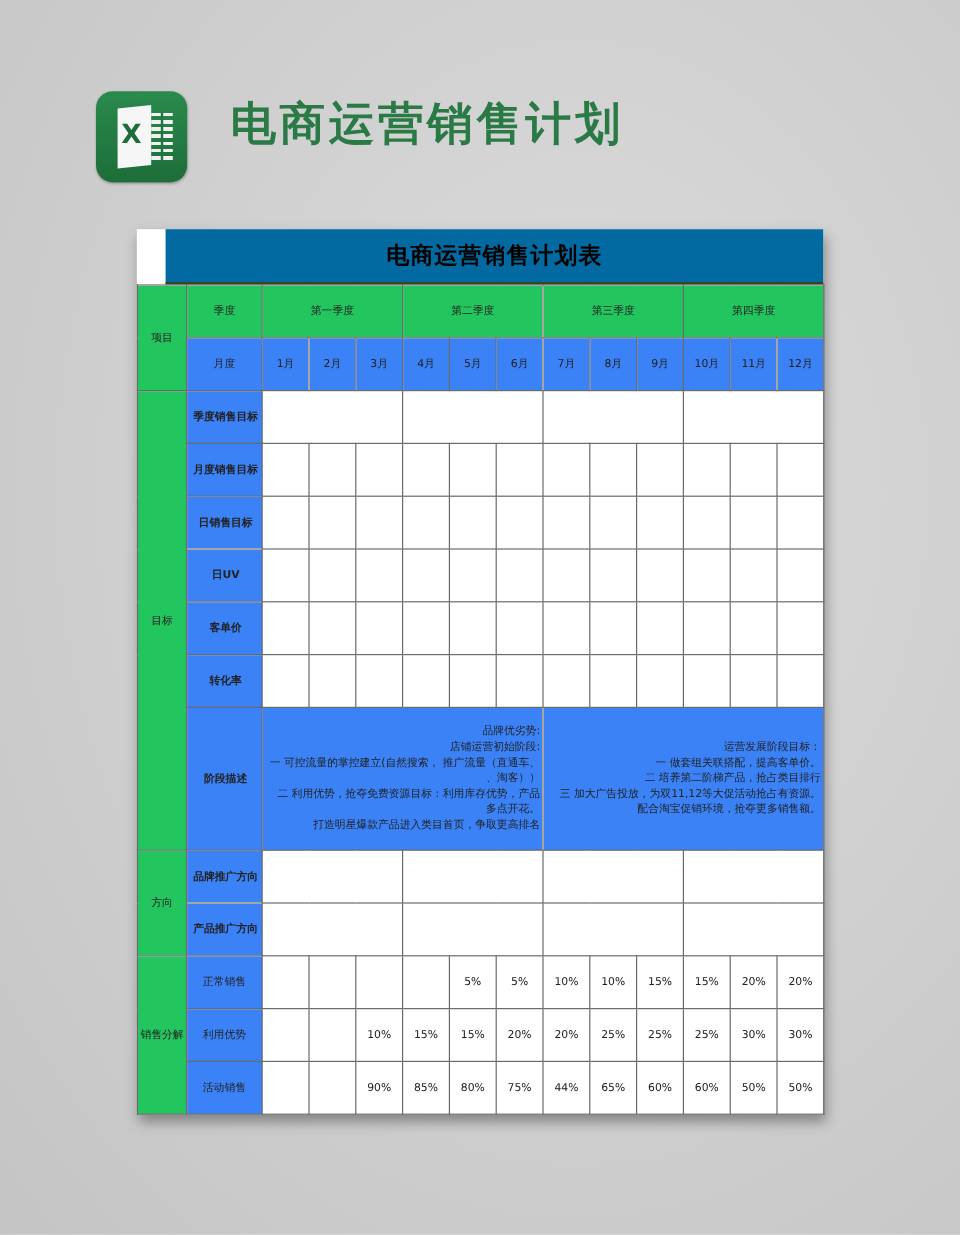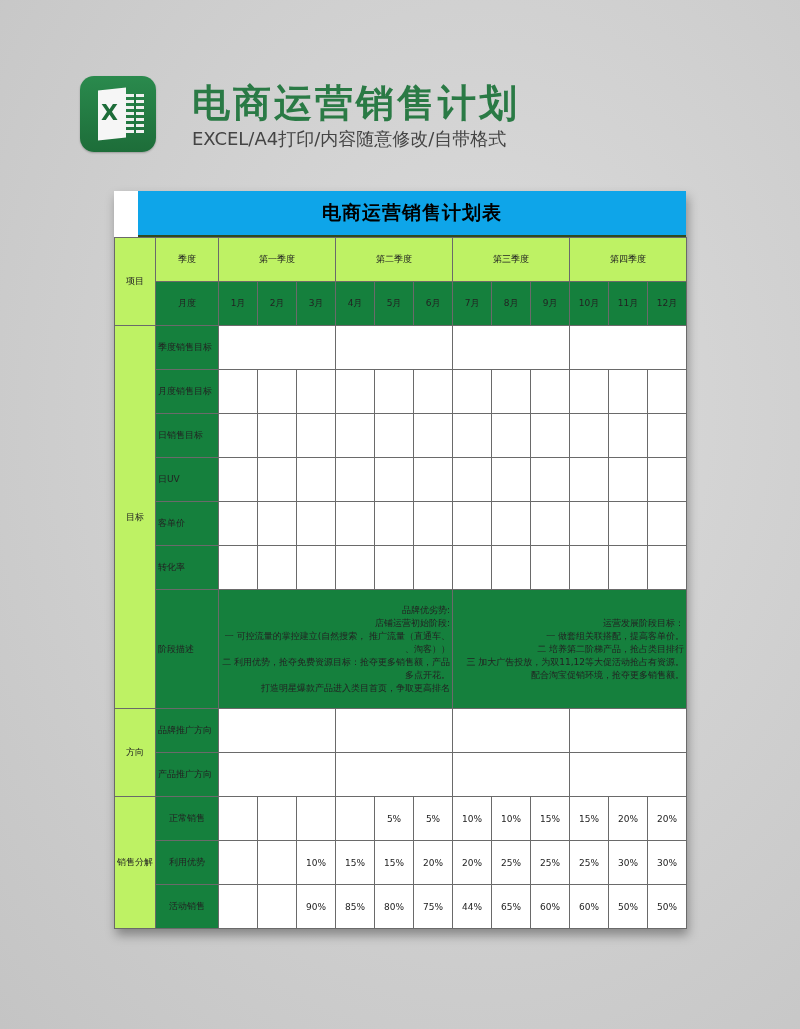--- a/index.html
+++ b/index.html
@@ -35,47 +35,46 @@
   }
   .hero-sub {
     position: absolute; left: 112px; top: 51px; font-size: 18px; color: #444; white-space: nowrap;
   }
   .sheet-wrap {
     position: absolute; left: 114px; top: 191px; width: 572px;
     box-shadow: 2px 6px 10px rgba(0,0,0,.35);
     background: #fff;
   }
   .sheet-title {
-    height: 44px; background: #0ea5e9; border-bottom: 2px solid #2f4a1e;
+    height: 44px; background: #0369a1; border-bottom: 2px solid #2f4a1e;
     display: flex; align-items: center; justify-content: center;
     font-size: 19px; font-weight: bold; color: #000; letter-spacing: 1px; margin-left: 24px;
   }
   table { border-collapse: collapse; width: 572px; table-layout: fixed; }
   td {
     border: 1px solid #6a6a6a; font-size: 9px; color: #222; text-align: center;
     padding: 0; overflow: hidden; white-space: nowrap;
   }
-  .c-dark { background: #bef264; }
-  .c-light { background: #15803d; }
+  .c-dark { background: #22c55e; }
+  .c-light { background: #3b82f6; }
   .c-white { background: #fff; }
-  .left { text-align: left; padding-left: 2px; }
+  .left { text-align: center; padding-left: 2px; font-weight: bold; }
   .desc { text-align: right; white-space: normal; line-height: 13px; padding: 0 2px; font-size: 9px; vertical-align: middle; }
   .h45 { height: 44px; }
 </style>
 </head>
 <body>
 
 <div class="hero">
   <div class="logo">
     <div class="sheet"></div>
     <div class="x">X</div>
     <div class="grid"></div>
   </div>
   <div class="hero-title">电商运营销售计划</div>
-  <div class="hero-sub">EXCEL/A4打印/内容随意修改/自带格式</div>
 </div>
 
 <div class="sheet-wrap">
   <div class="sheet-title">电商运营销售计划表</div>
   <table>
     <colgroup>
       <col style="width:41px">
         <col style="width:63px">
       <col style="width:39px">
         <col style="width:39px">
@@ -198,21 +197,21 @@
           <td class="c-white"></td>
           <td class="c-white"></td>
         </tr>
       <tr style="height:119px">
         <td class="c-light left">阶段描述</td>
         <td class="c-light desc" colspan="6">
           <div>品牌优劣势:</div>
           <div>店铺运营初始阶段:</div>
           <div>一 可控流量的掌控建立(自然搜索， 推广流量（直通车、</div>
           <div>、淘客））</div>
-          <div>二 利用优势，抢夺免费资源目标：抢夺更多销售额，产品</div>
+          <div>二 利用优势，抢夺免费资源目标：利用库存优势，产品</div>
           <div>多点开花。</div>
           <div>打造明星爆款产品进入类目首页，争取更高排名</div>
         </td>
         <td class="c-light desc" colspan="6">
           <div>运营发展阶段目标：</div>
           <div>一 做套组关联搭配，提高客单价。</div>
           <div>二 培养第二阶梯产品，抢占类目排行</div>
           <div>三 加大广告投放，为双11,12等大促活动抢占有资源。</div>
           <div>配合淘宝促销环境，抢夺更多销售额。</div>
         </td>

